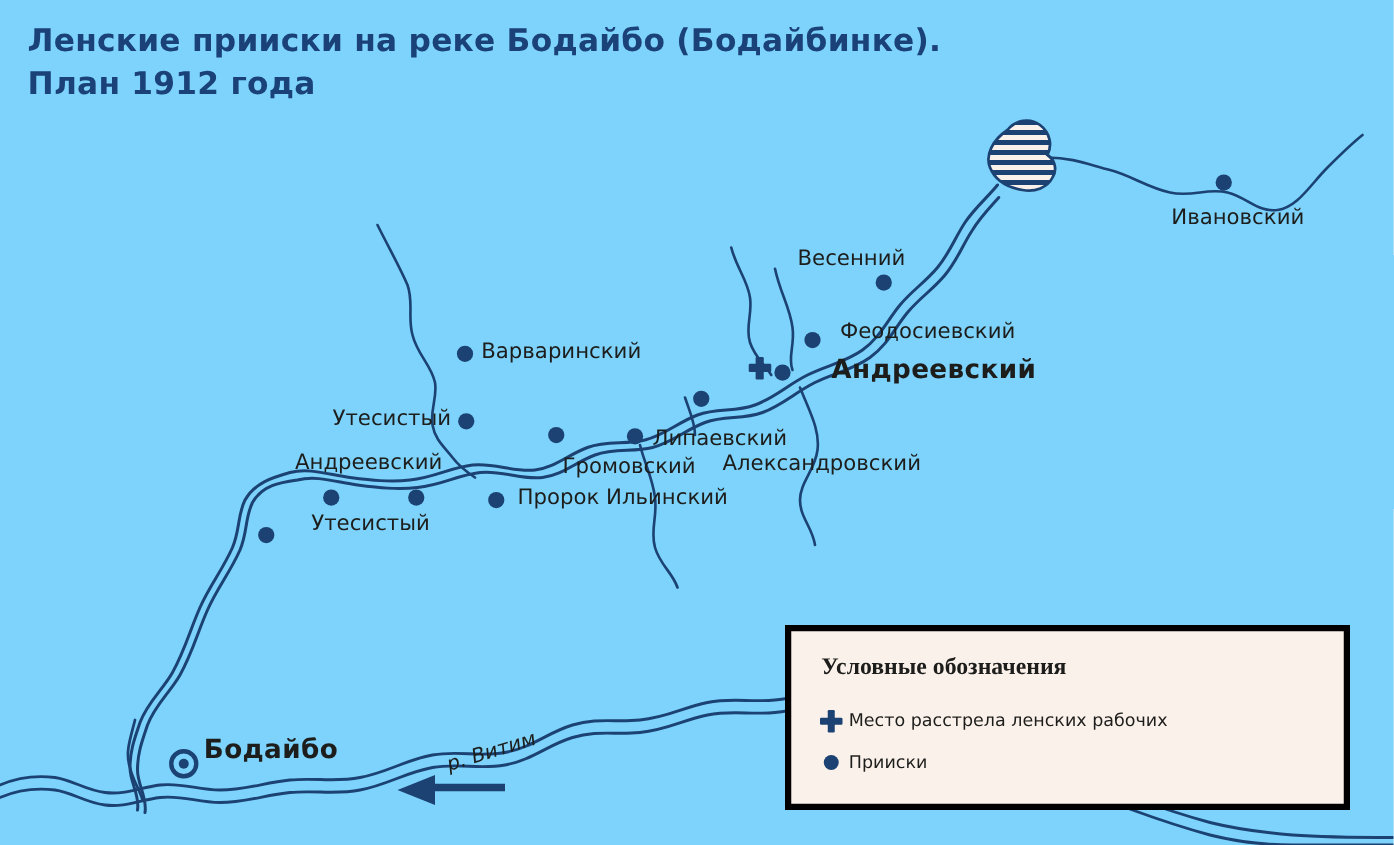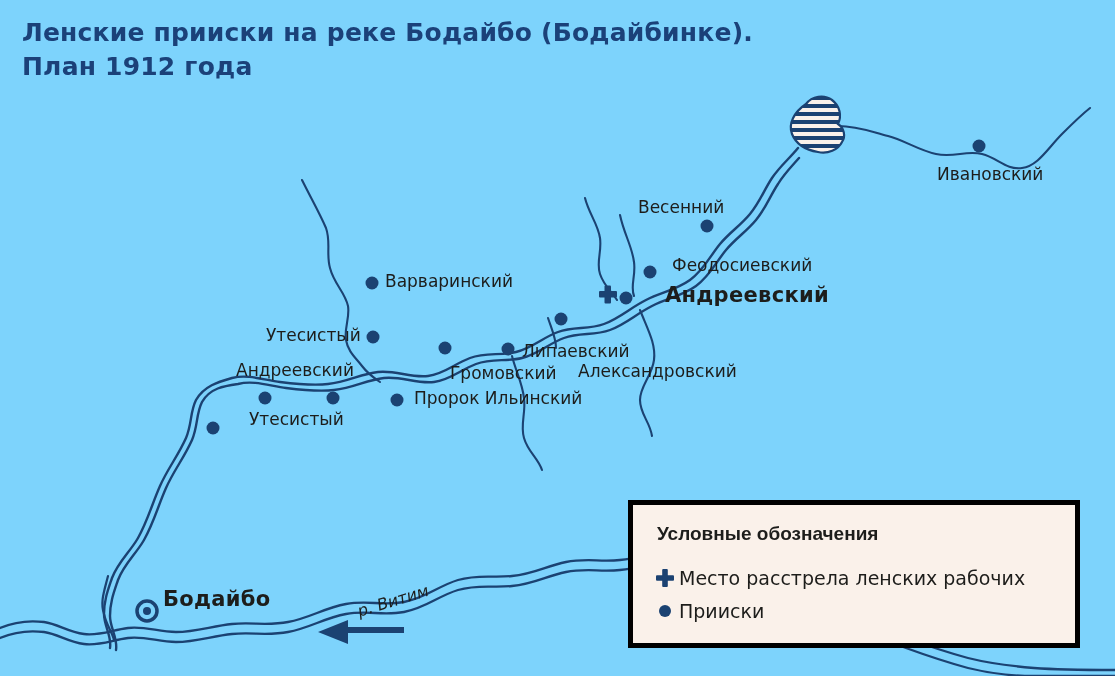--- a/index.html
+++ b/index.html
@@ -64,32 +64,32 @@
     width: 452px;
     height: 148px;
     background: #faf1ea;
     border: 5px solid #000000;
     box-sizing: border-box;
   }
   .legend-title {
     position: absolute;
     left: 24px;
     top: 18px;
-    font-family: Liberation Sans, sans-serif;
+    font-family: Liberation Serif, serif;
     font-weight: bold;
     font-size: 19px;
     color: #1d1d1b;
     white-space: nowrap;
   }
   .legend-row {
     position: absolute;
     display: flex;
     align-items: center;
     font-family: "DejaVu Sans", sans-serif;
-    font-size: 19px;
+    font-size: 14px;
     color: #1d1d1b;
     white-space: nowrap;
   }
   .legend-row.row1 { left: 22px; top: 62px; }
   .legend-row.row2 { left: 22px; top: 95px; }
   .legend-sym {
     width: 24px;
     display: inline-block;
     text-align: left;
     color: #1b4272;

